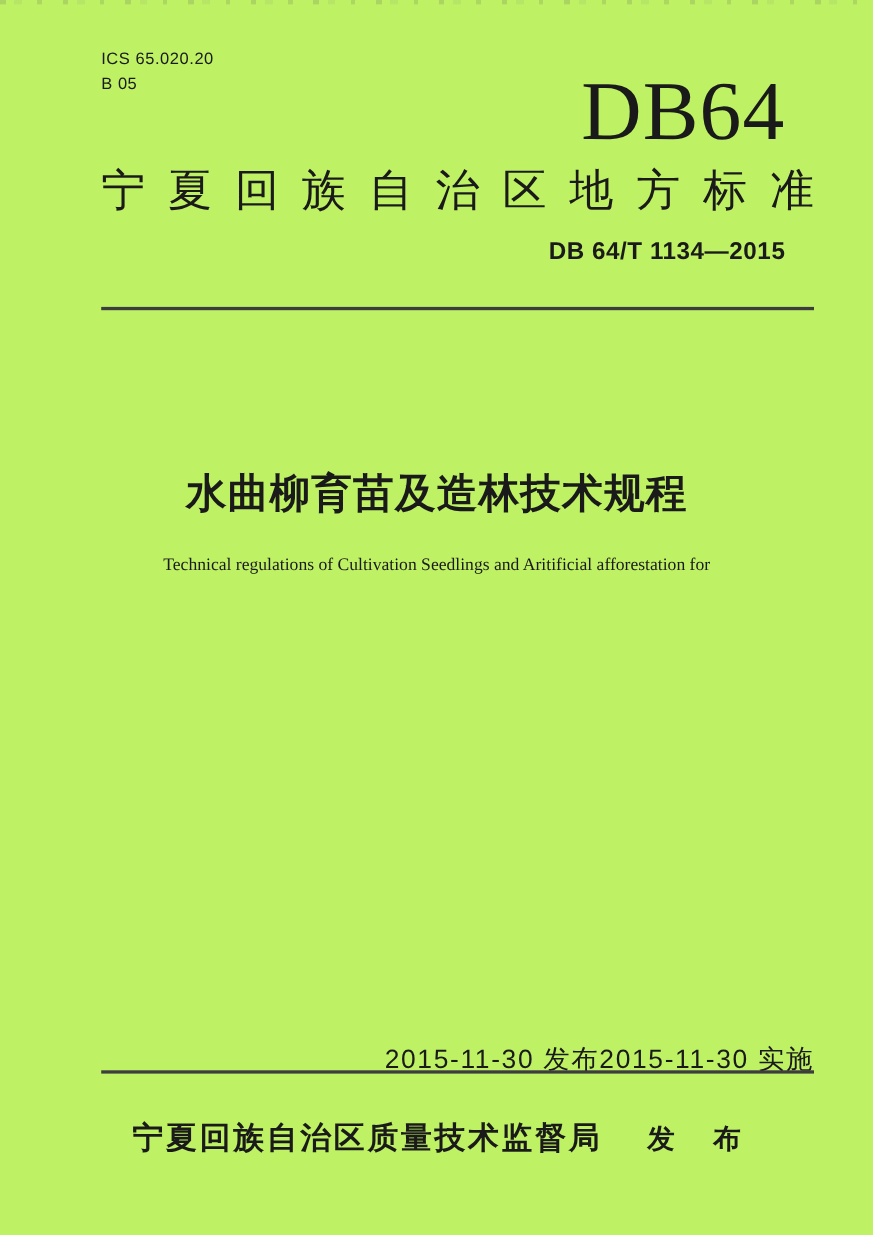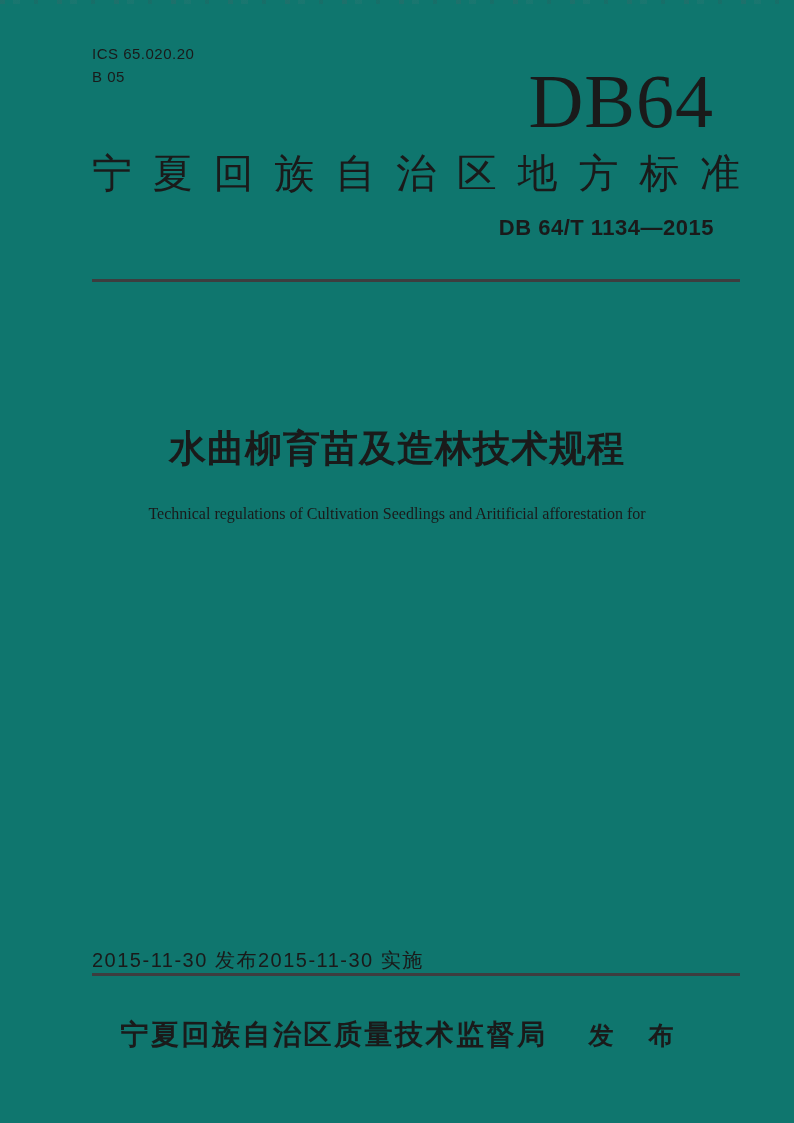--- a/index.html
+++ b/index.html
@@ -2,21 +2,21 @@
 <html><head>
 <meta charset="utf-8">
 <style>
   * { margin: 0; padding: 0; box-sizing: border-box; }
   html, body { background: #e8e8e8; }
   .page {
     position: relative;
     width: 794px;
     height: 1123px;
     margin: 0 auto;
-    background: #0f766e;
+    background: #bef264;
     color: #1a1a1a;
     font-family: "Liberation Sans", sans-serif;
     overflow: hidden;
   }
   
   .scan-noise {
     position: absolute;
     top: 0; left: 0; right: 0;
     height: 4px;
     background: repeating-linear-gradient(90deg,
@@ -81,22 +81,22 @@
     top: 499px; left: 40px; right: 40px;
     text-align: center;
     font-family: "Liberation Serif", serif;
     font-size: 16px;
     line-height: 29px;
   }
   .dates-row {
     position: absolute;
     top: 947px; left: 92px; right: 54px;
     display: flex;
-    justify-content: flex-start;
-    font-size: 20px;
+    justify-content: flex-end;
+    font-size: 24px;
     font-weight: 500;
     letter-spacing: 1.5px;
   }
   .issuer-row {
     position: absolute;
     top: 1016px; left: 0; right: 0;
     display: flex;
     justify-content: center;
     align-items: baseline;
     gap: 41px;

